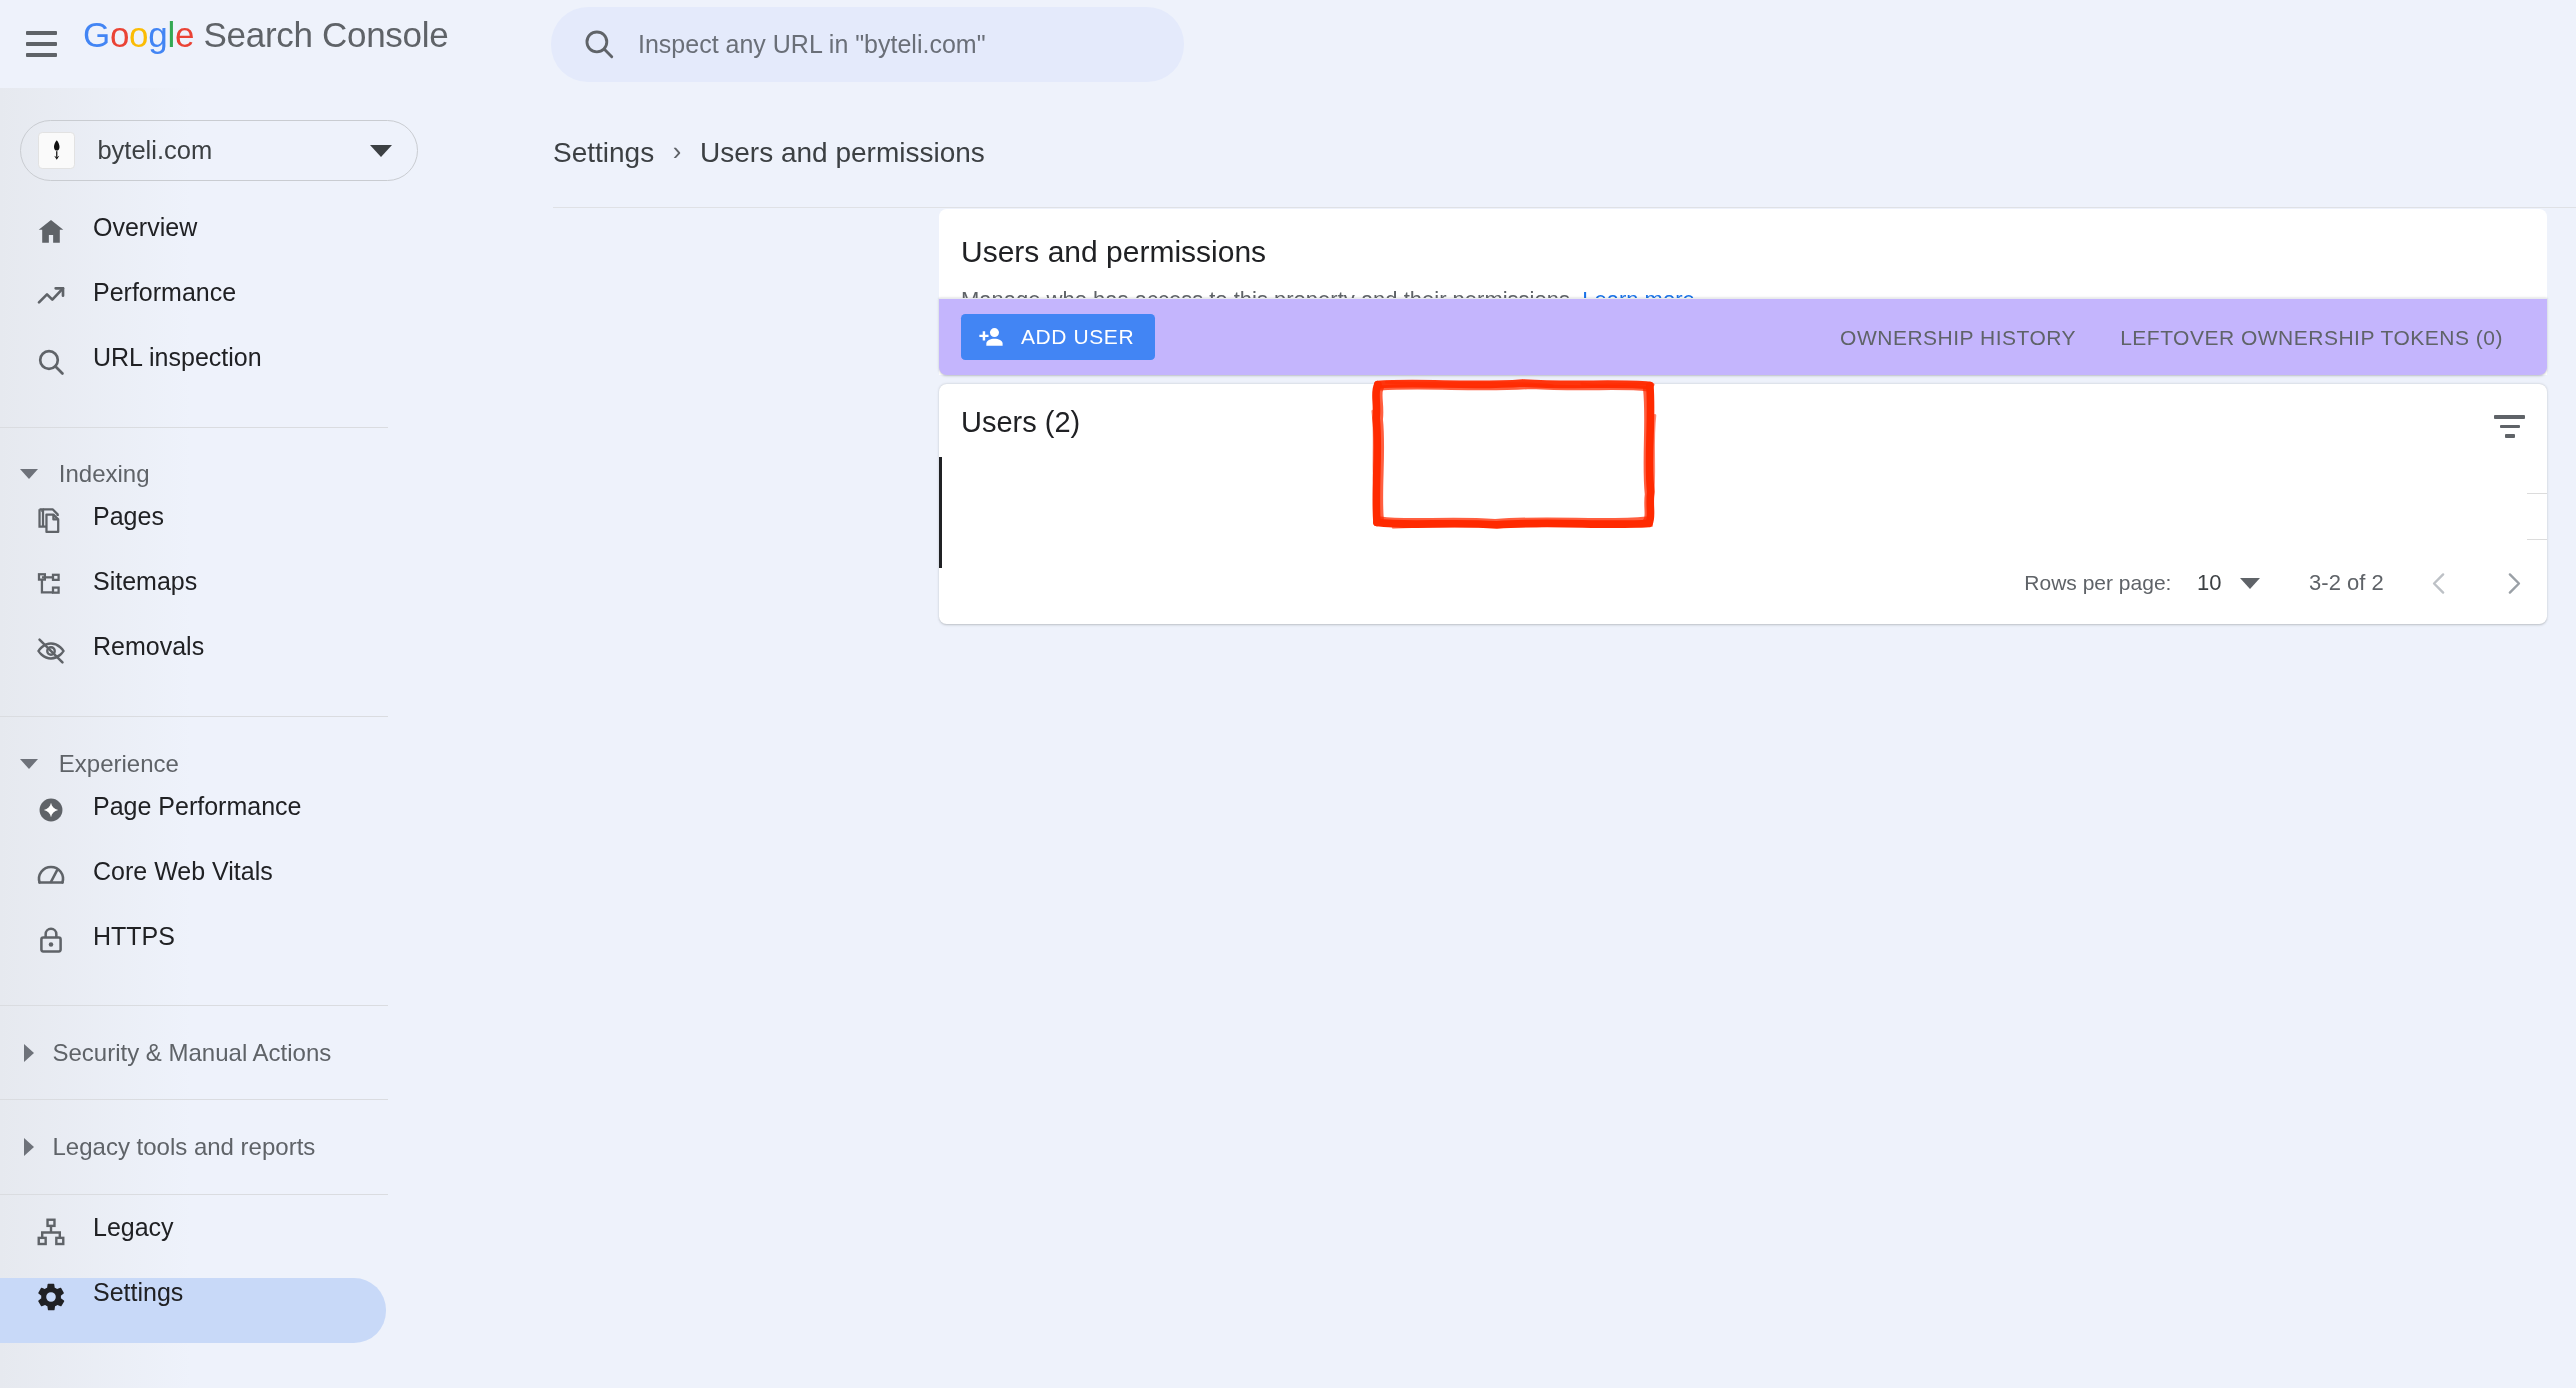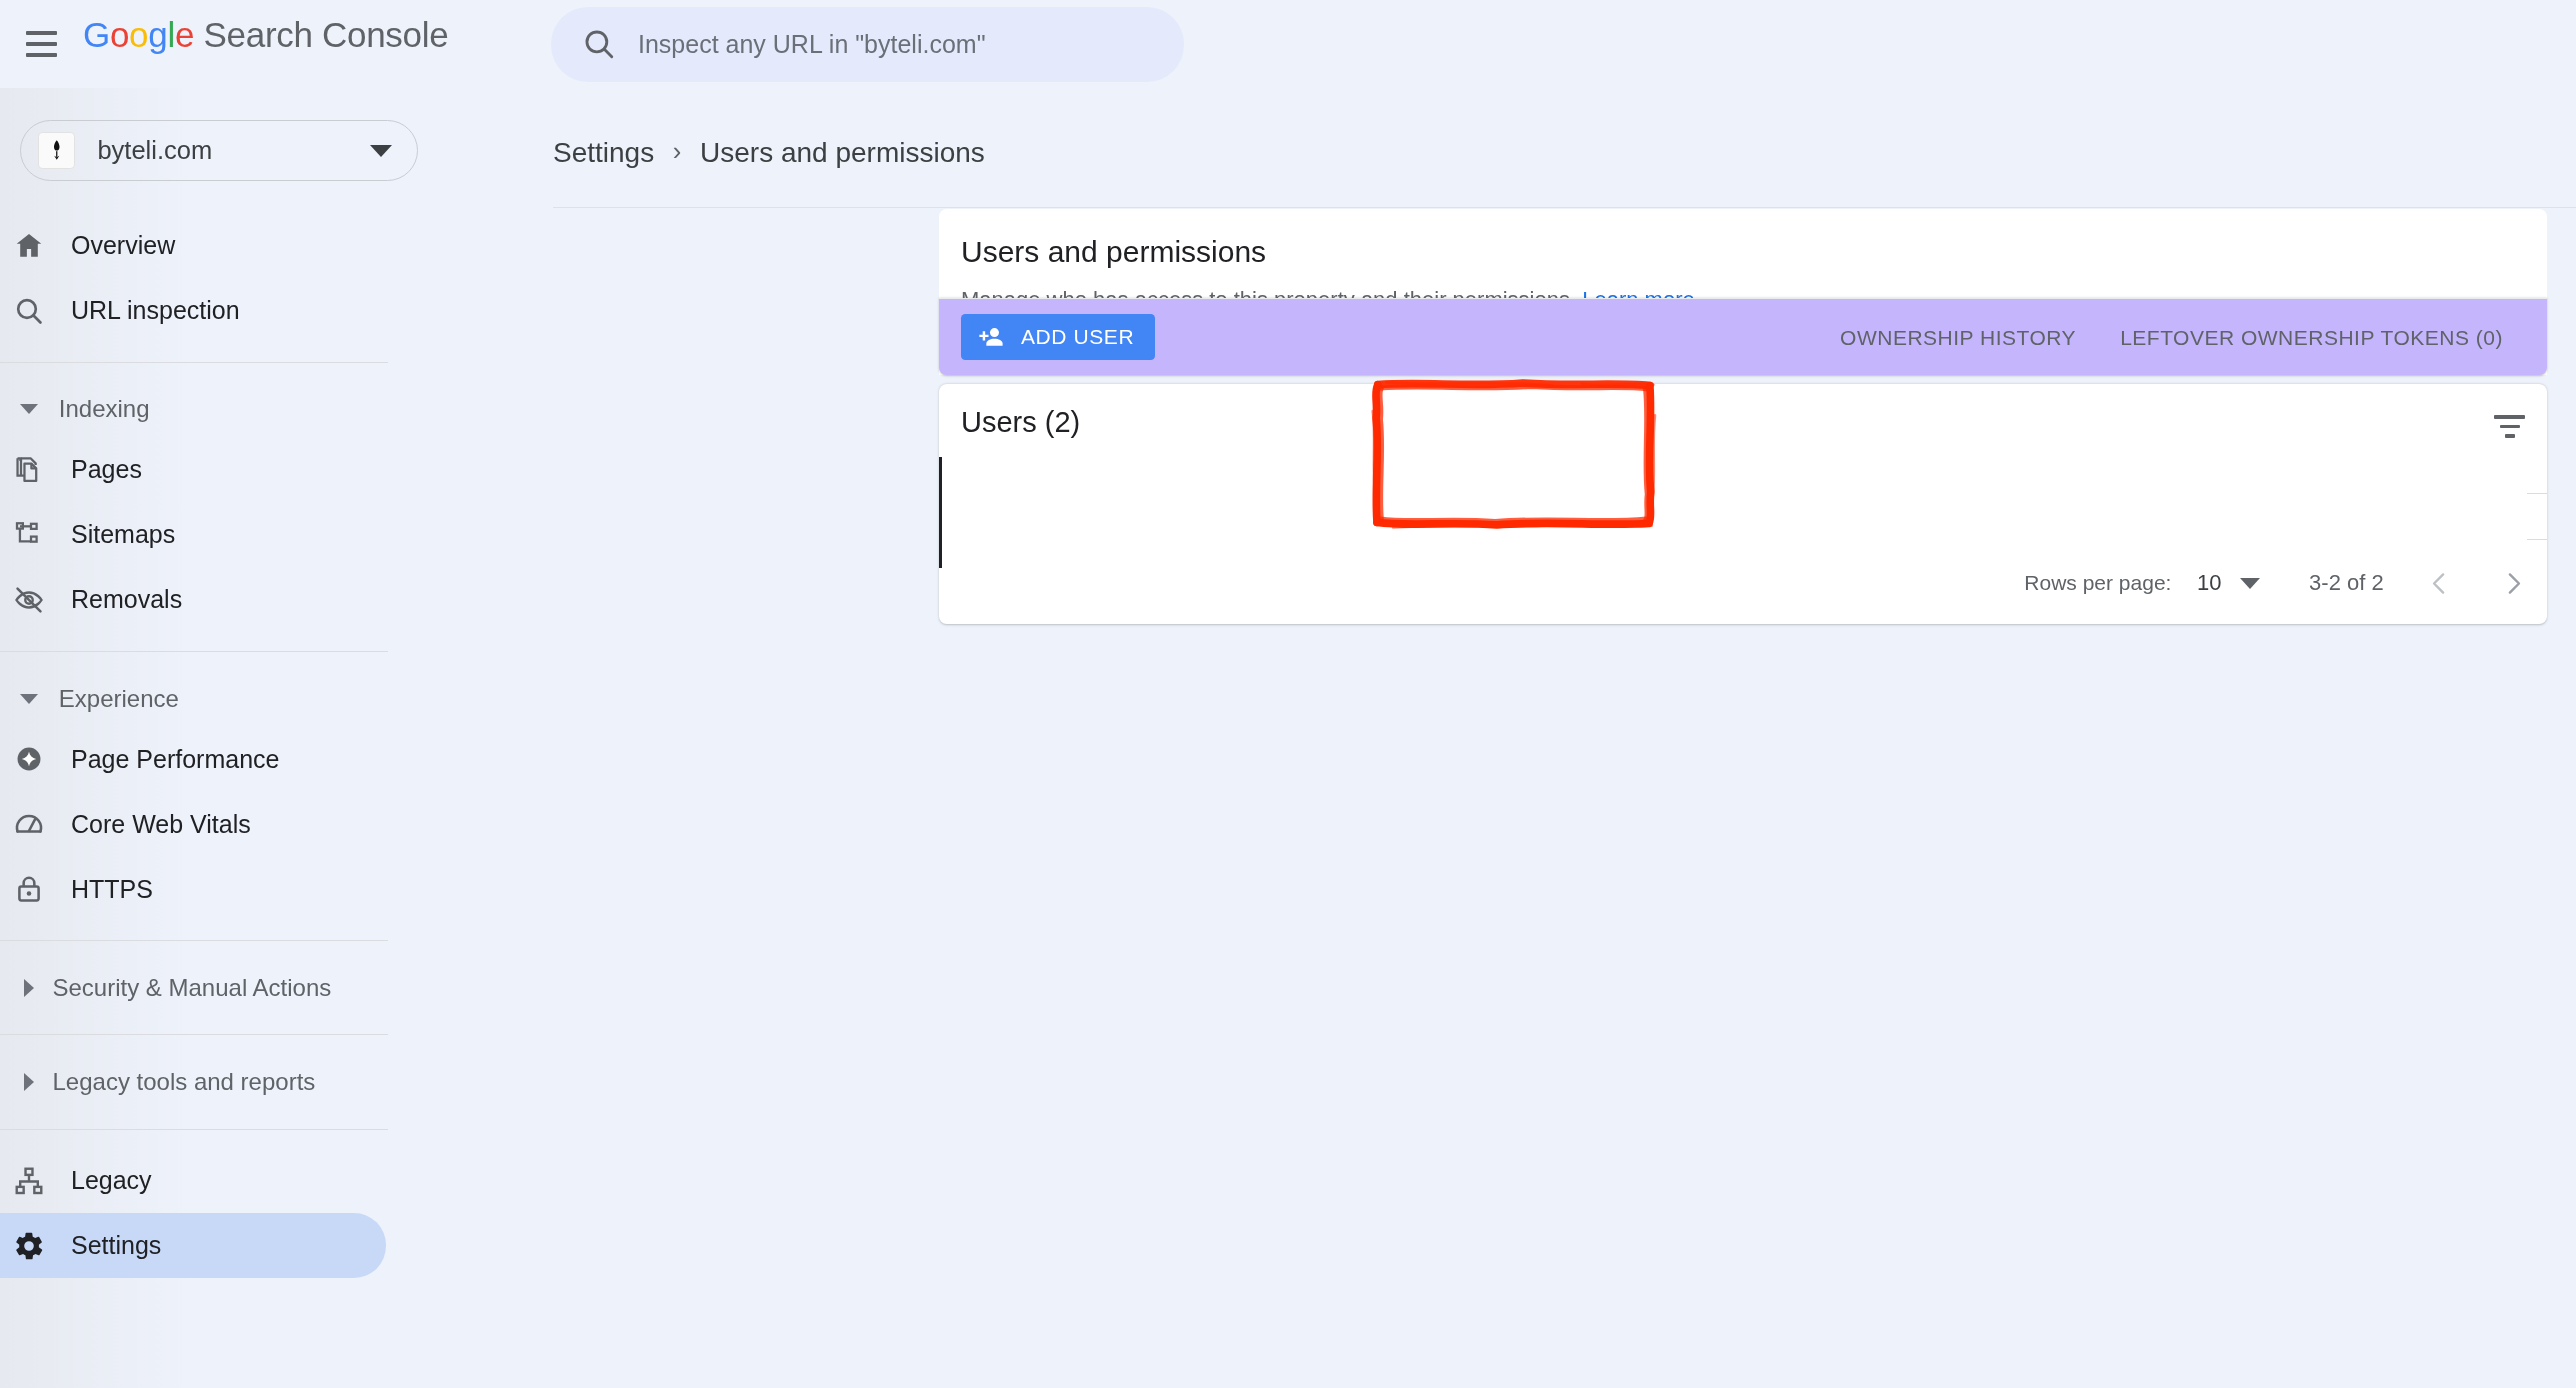--- a/index.html
+++ b/index.html
@@ -73,22 +73,22 @@
   .property-select .caret {
     margin-left: auto; margin-right: 25.5px;
     width: 0; height: 0;
     border-left: 11px solid transparent; border-right: 11px solid transparent;
     border-top: 12px solid #3c4043;
   }
 
   .navlist { margin-top: 32px; }
   .navitem {
     position: relative;
-    display: flex; align-items: center;
-    height: 65px; padding-left: 10px;
+    display: flex; 
+    height: 65px; padding-left: 32px;
     cursor: pointer; border-radius: 0 32px 32px 0;
     margin-right: 39px;
   }
   .navitem .nicon {
     width: 37px; height: 37px; flex: none;
     display: flex; align-items: center; justify-content: center;
   }
   .navitem .nlabel {
     margin-left: 24px; font-size: 25px; color: #202124; white-space: nowrap;
   }
@@ -278,20 +278,29 @@
 
       <div class="navitem">
         <span class="nicon">
           <svg viewBox="0 0 24 24" width="32" height="32">
               <path fill="#5f6368" d="M12 3 2.8 10.4h2.6V20h5V14.2h3.2V20h5v-9.6h2.6z"></path>
             </svg>
         </span>
         <span class="nlabel">Overview</span>
       </div>
 
+      <div class="navitem">
+        <span class="nicon">
+          <svg viewBox="0 0 24 24" width="32" height="32">
+            <polyline points="3,16 9,10 13,14 21,5.5" fill="none" stroke="#5f6368" stroke-width="2" stroke-linecap="round" stroke-linejoin="round"></polyline>
+            <polyline points="15.5,5.5 21,5.5 21,11" fill="none" stroke="#5f6368" stroke-width="2" stroke-linecap="round" stroke-linejoin="round"></polyline>
+          </svg>
+        </span>
+        <span class="nlabel">Performance</span>
+      </div>
 
       <div class="navitem">
         <span class="nicon">
           <svg viewBox="0 0 24 24" width="32" height="32">
             <circle cx="10.5" cy="10.5" r="6.6" fill="none" stroke="#5f6368" stroke-width="2"></circle>
             <line x1="15.4" y1="15.4" x2="20.6" y2="20.6" stroke="#5f6368" stroke-width="2" stroke-linecap="round"></line>
           </svg>
         </span>
         <span class="nlabel">URL inspection</span>
       </div>

